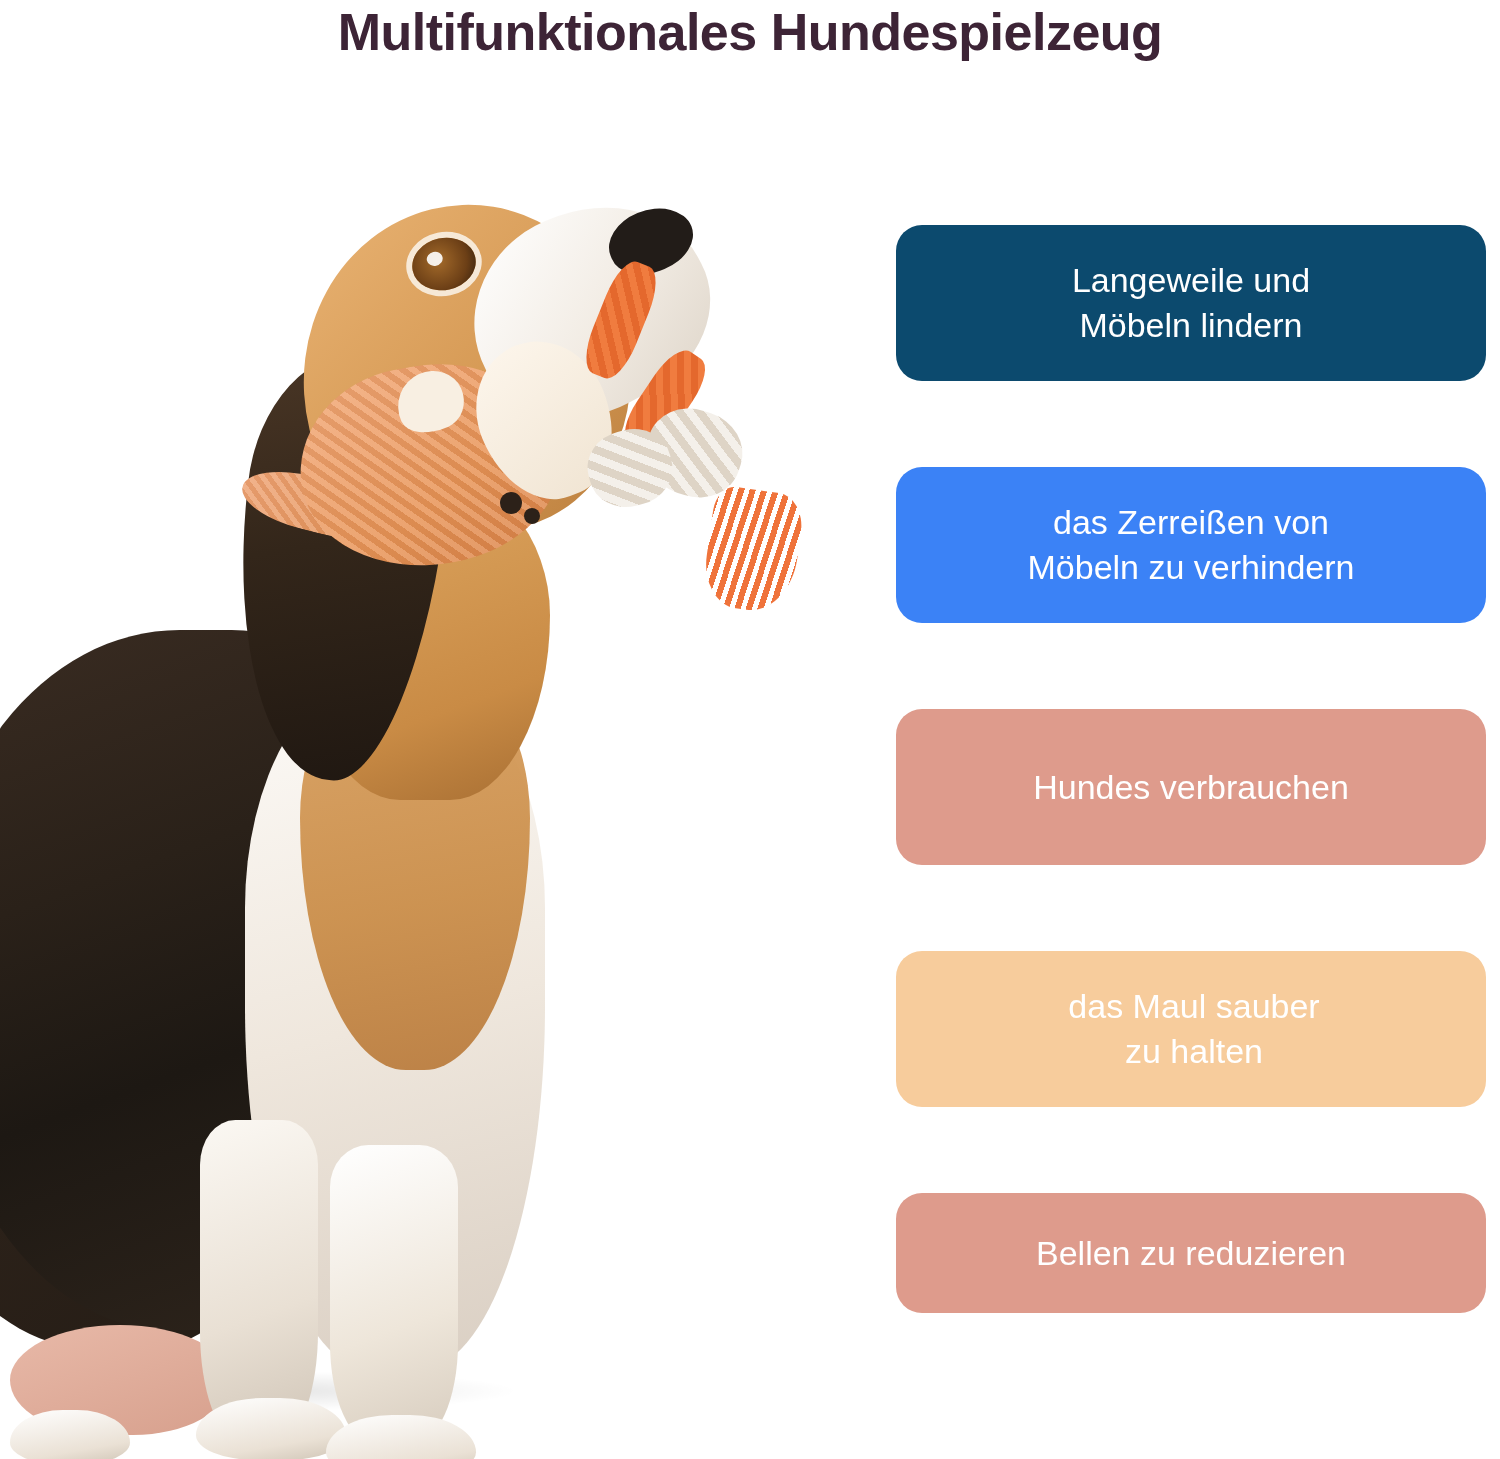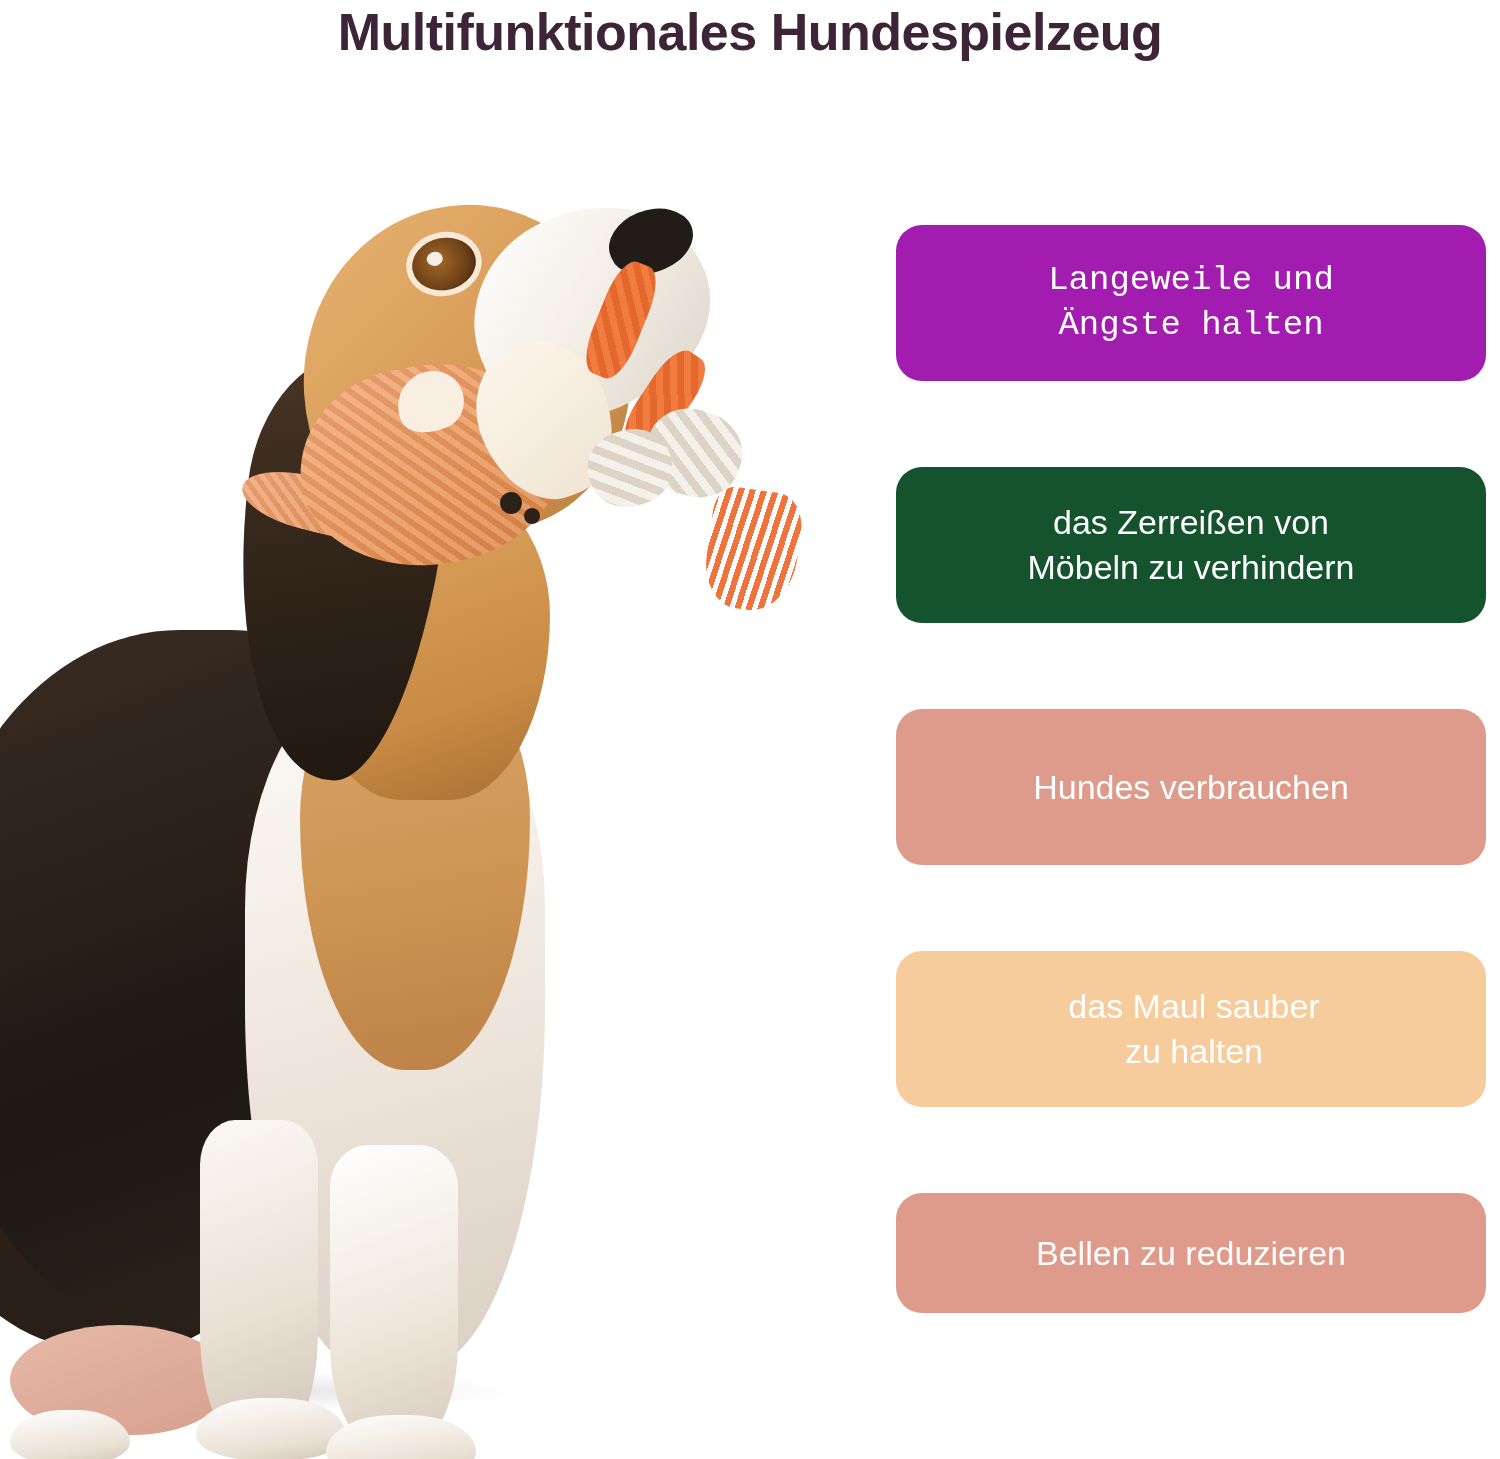--- a/index.html
+++ b/index.html
@@ -344,28 +344,28 @@
     <div class="rope-seg" style="left:30px; top:0px; width:46px; height:120px; transform:rotate(22deg);"></div>
     <div class="rope-seg" style="left:74px; top:86px; width:46px; height:110px; transform:rotate(34deg);"></div>
     <div class="rope-knot" style="left:78px; top:150px; width:96px; height:86px; transform:rotate(18deg);"></div>
     <div class="rope-knot" style="left:20px; top:170px; width:84px; height:76px; transform:rotate(-14deg);"></div>
     <div class="rope-fringe"></div>
   </div>
 </div>
 
 <div class="pills">
 
-  <div class="pill two-line" style="background:#a21caf;font-family:Liberation Mono, monospace;">
+  <div class="pill two-line" style="background:#0c4a6e;">
     <div>
       <div>Langeweile und</div>
-      <div>Ängste halten</div>
+      <div>Möbeln lindern</div>
     </div>
   </div>
 
-  <div class="pill two-line" style="background:#14532d;">
+  <div class="pill two-line" style="background:#3b82f6;">
     <div>
       <div>das Zerreißen von</div>
       <div>Möbeln zu verhindern</div>
     </div>
   </div>
 
   <div class="pill two-line" style="background:#de9b8c;">
     <div>
       <div>Hundes verbrauchen</div>
     </div>

